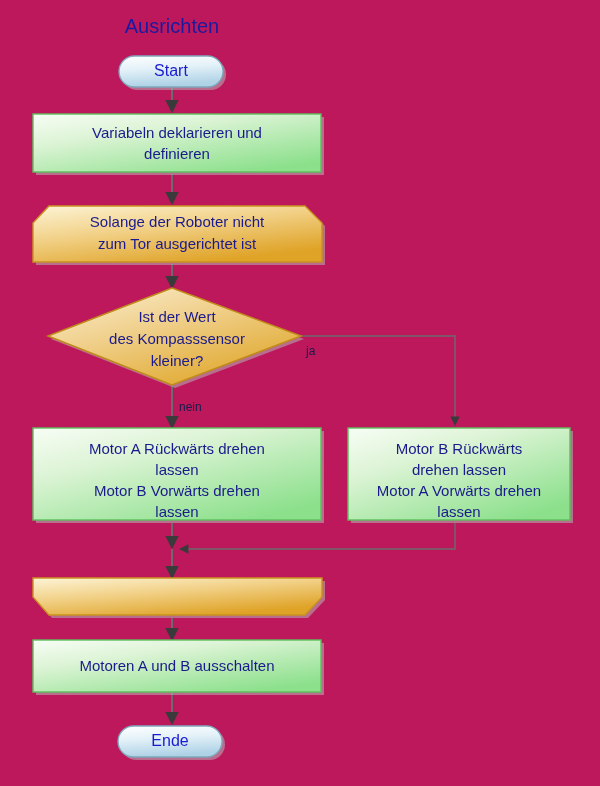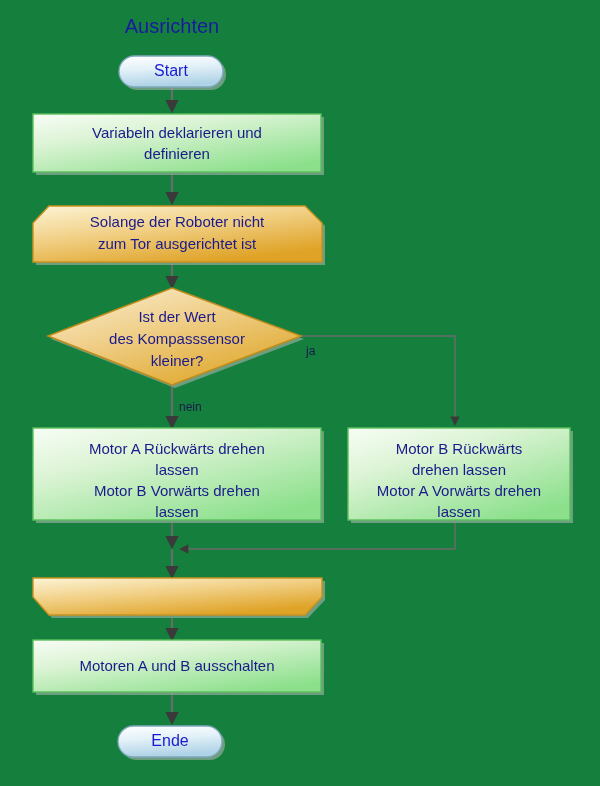--- a/index.html
+++ b/index.html
@@ -10,21 +10,21 @@
   body {
     width: 600px;
     height: 786px;
     font-family: "Liberation Sans", sans-serif;
     overflow: hidden;
   }
   #flowchart-root {
     position: relative;
     width: 600px;
     height: 786px;
-    background: #15803d;
+    background: #be185d;
   }
   svg.chart-canvas {
     display: block;
     width: 600px;
     height: 786px;
   }
   .node-text {
     font-family: "Liberation Sans", sans-serif;
     font-size: 15px;
     fill: #1a1a8c;

